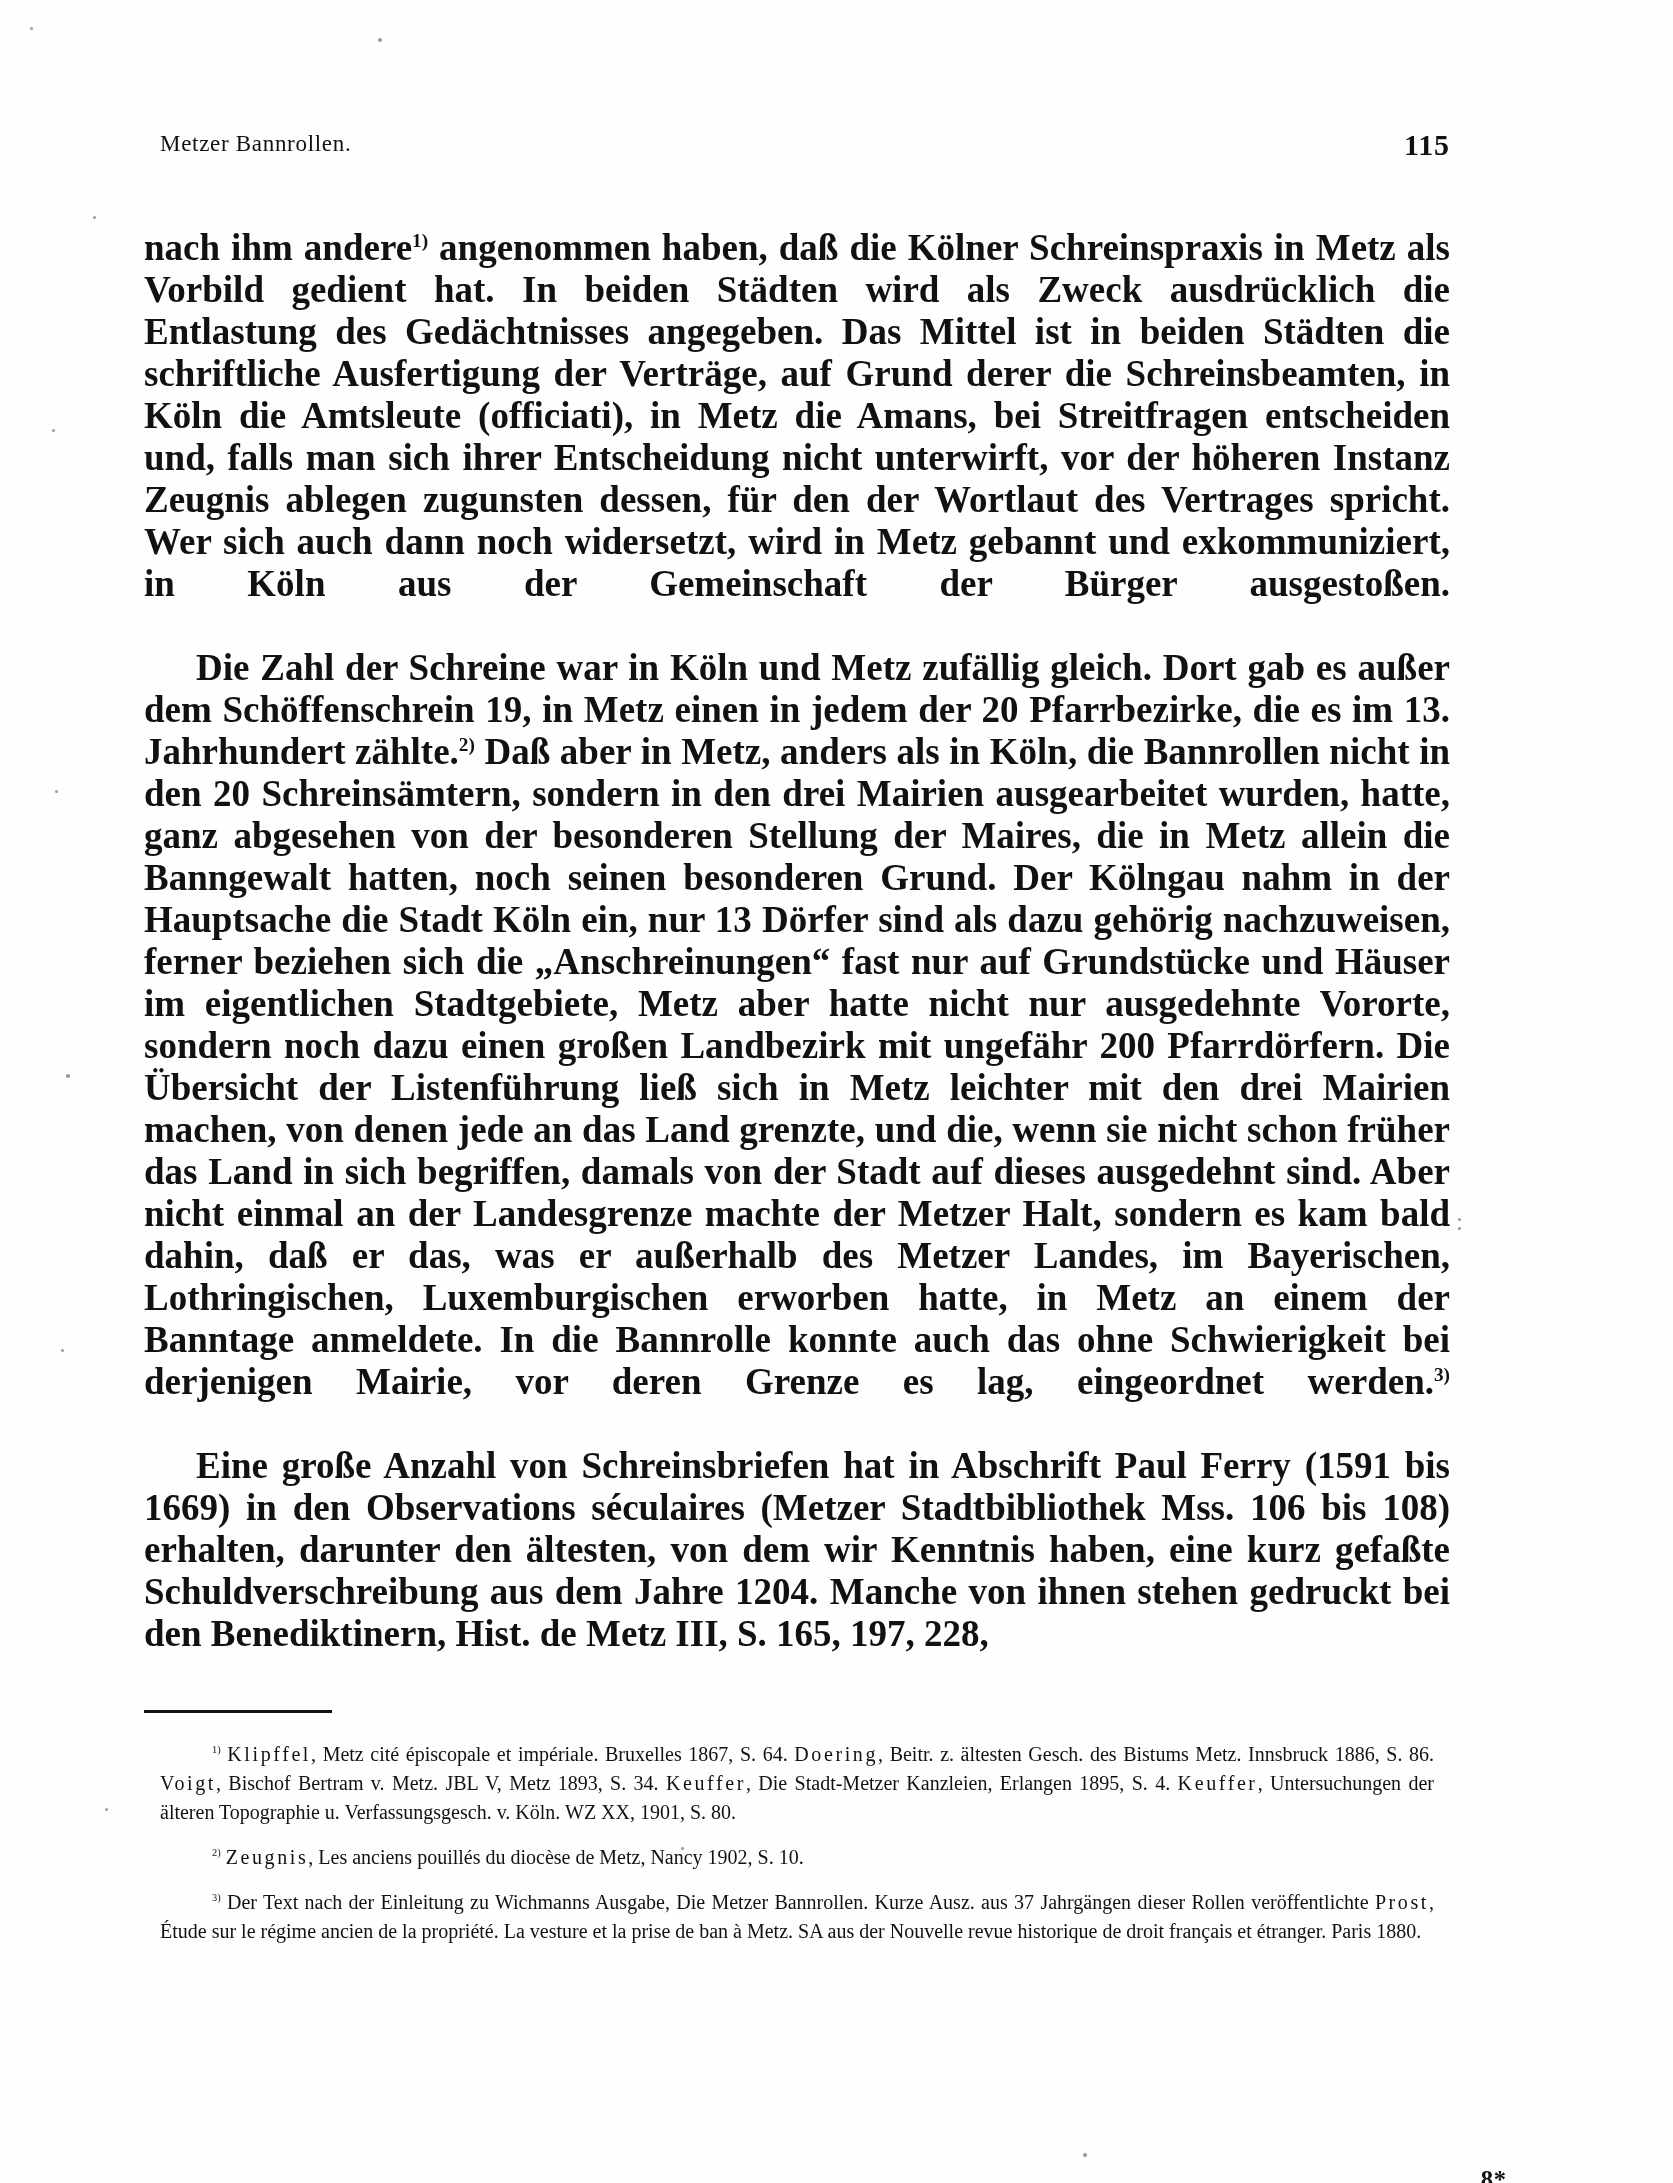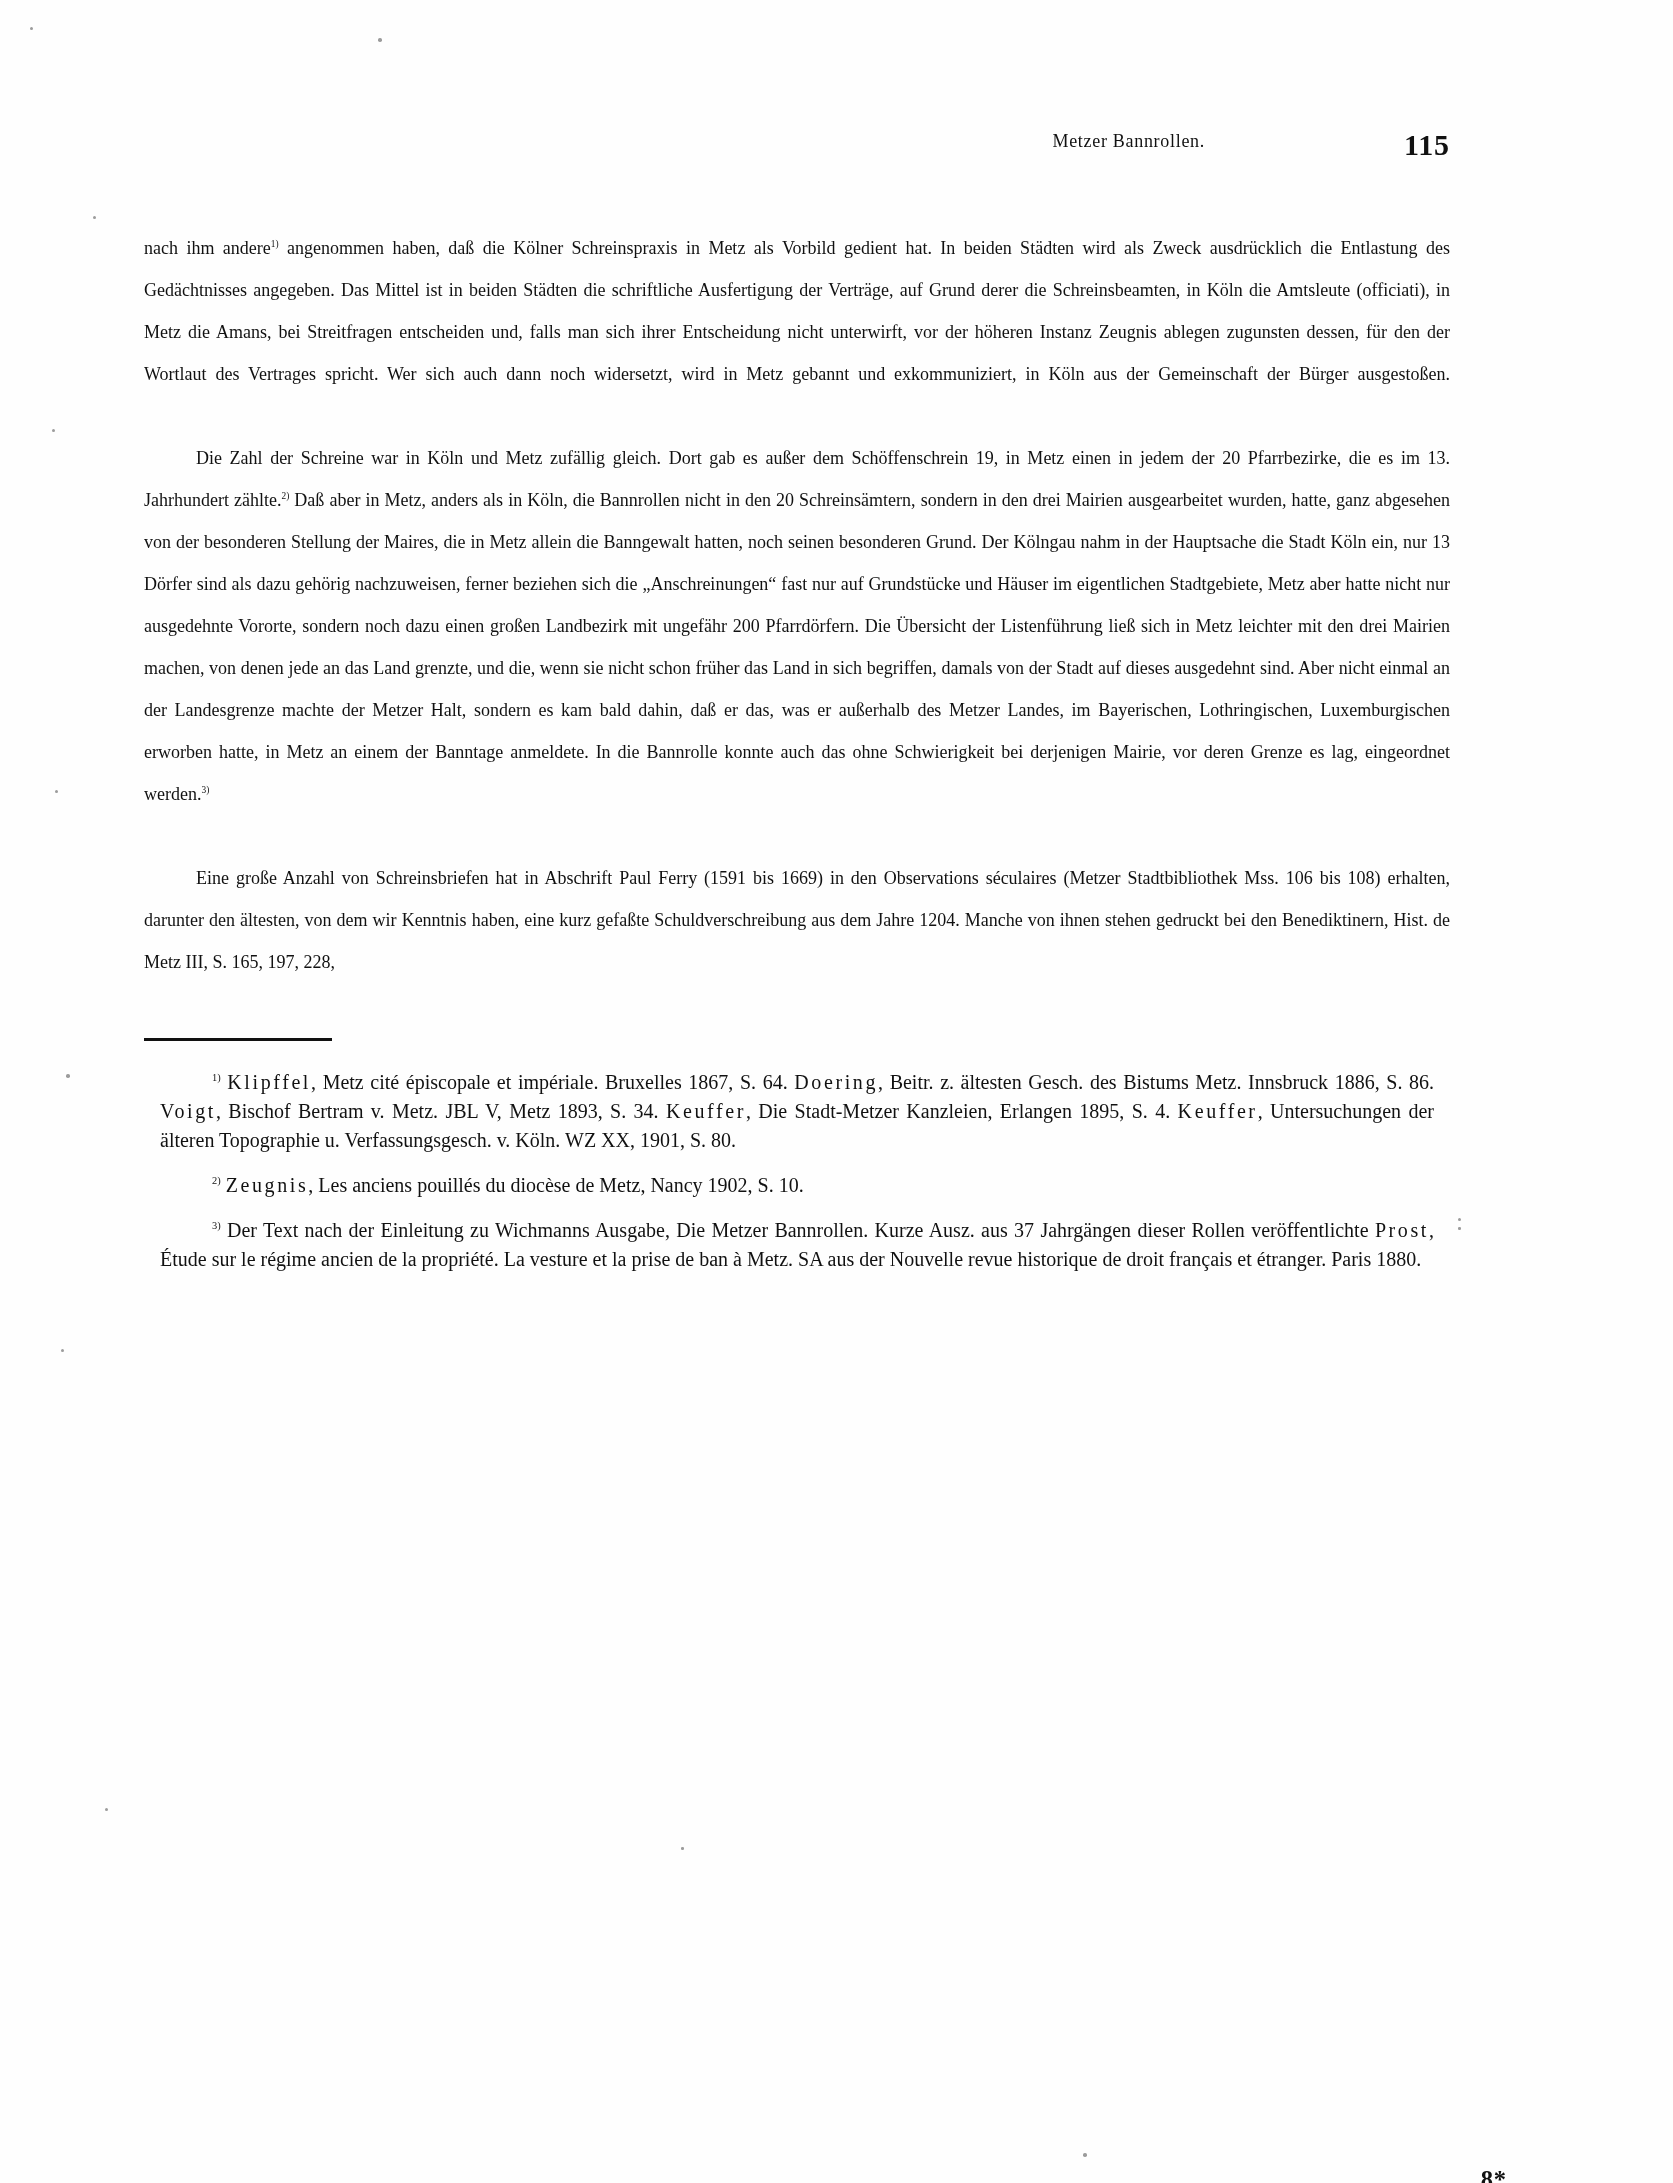--- a/index.html
+++ b/index.html
@@ -40,44 +40,45 @@
   
   .runhead {
     position: relative;
     height: 65px;
     margin-top: 131px;
   }
   .runhead-title {
     position: absolute;
     left: 16px;
     right: 0;
-    text-align: right;
-    font-size: 18px;
+    text-align: left;
+    font-size: 23px;
     letter-spacing: 0.7px;
     white-space: nowrap;
     padding-right: 245px;
   }
   .runhead-folio {
     position: absolute;
     right: 0;
     top: -3.5px;
     font-size: 30px;
     font-weight: 700;
     letter-spacing: 0.9px;
     text-align: center;
   }
 
   
   .body {
     margin-top: 31px;
-    font-size: 18px;
+    font-size: 37px;
     line-height: 42px;
     text-align: justify;
     text-justify: inter-word;
     hyphens: manual;
+    font-weight: bold;
   }
   .body p {
     margin: 0;
     text-indent: 0;
   }
   .body p.indent {
     text-indent: 52px;
   }
   
   .body p::after {

